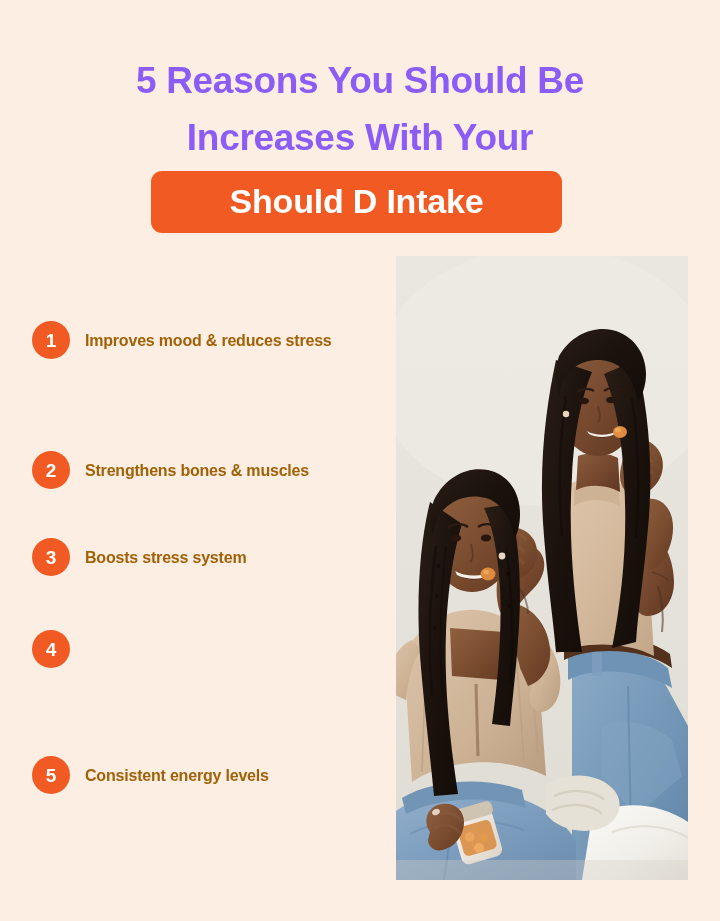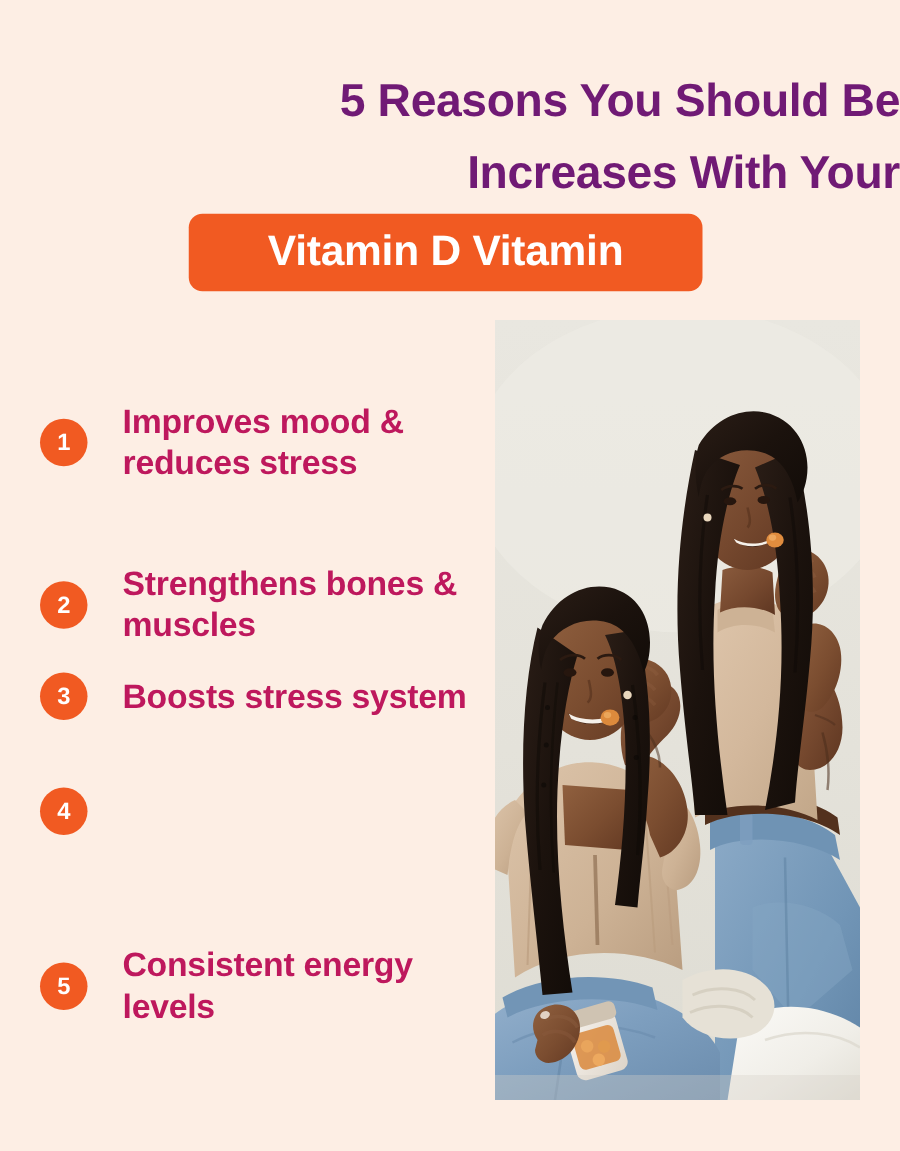--- a/index.html
+++ b/index.html
@@ -30,23 +30,22 @@
     left: 0;
     top: 52px;
     width: 720px;
     text-align: center;
   }
   .title-line {
     display: block;
     font-size: 37px;
     line-height: 57px;
     font-weight: 700;
-    color: #701a75;
+    color: #8b5cf6;
     letter-spacing: -0.3px;
-    text-align: right;
   }
 
   .highlight-badge {
     position: absolute;
     left: 151px;
     top: 171px;
     width: 411px;
     height: 62px;
     background: #f15a22;
     border-radius: 11px;
@@ -85,25 +84,25 @@
     background: #f15a22;
     color: #ffffff;
     font-size: 19px;
     font-weight: 700;
     display: flex;
     align-items: center;
     justify-content: center;
     line-height: 1;
   }
   .reason-text {
-    margin-left: 28px;
-    font-size: 27px;
+    margin-left: 15px;
+    font-size: 16px;
     line-height: 33px;
     font-weight: 700;
-    color: #be185d;
+    color: #a16207;
     letter-spacing: -0.2px;
   }
 
   
   .reason-item.i1 { top: 21px; }
   .reason-item.i2 { top: 151px; }
   .reason-item.i3 { top: 238px; }
   .reason-item.i4 { top: 330px; }
   .reason-item.i5 { top: 456px; }
 
@@ -123,21 +122,21 @@
 <body>
 
 <div id="canvas">
 
   <div class="title-block">
     <span class="title-line">5 Reasons You Should Be</span>
     <span class="title-line">Increases With Your</span>
   </div>
 
   <div class="highlight-badge">
-    <span class="highlight-badge-text">Vitamin D Vitamin</span>
+    <span class="highlight-badge-text">Should D Intake</span>
   </div>
 
   <div class="reasons-list">
 
     <div class="reason-item i1">
       <span class="reason-badge">1</span>
       <span class="reason-text">Improves mood &amp; reduces stress</span>
     </div>
 
     <div class="reason-item i2">

